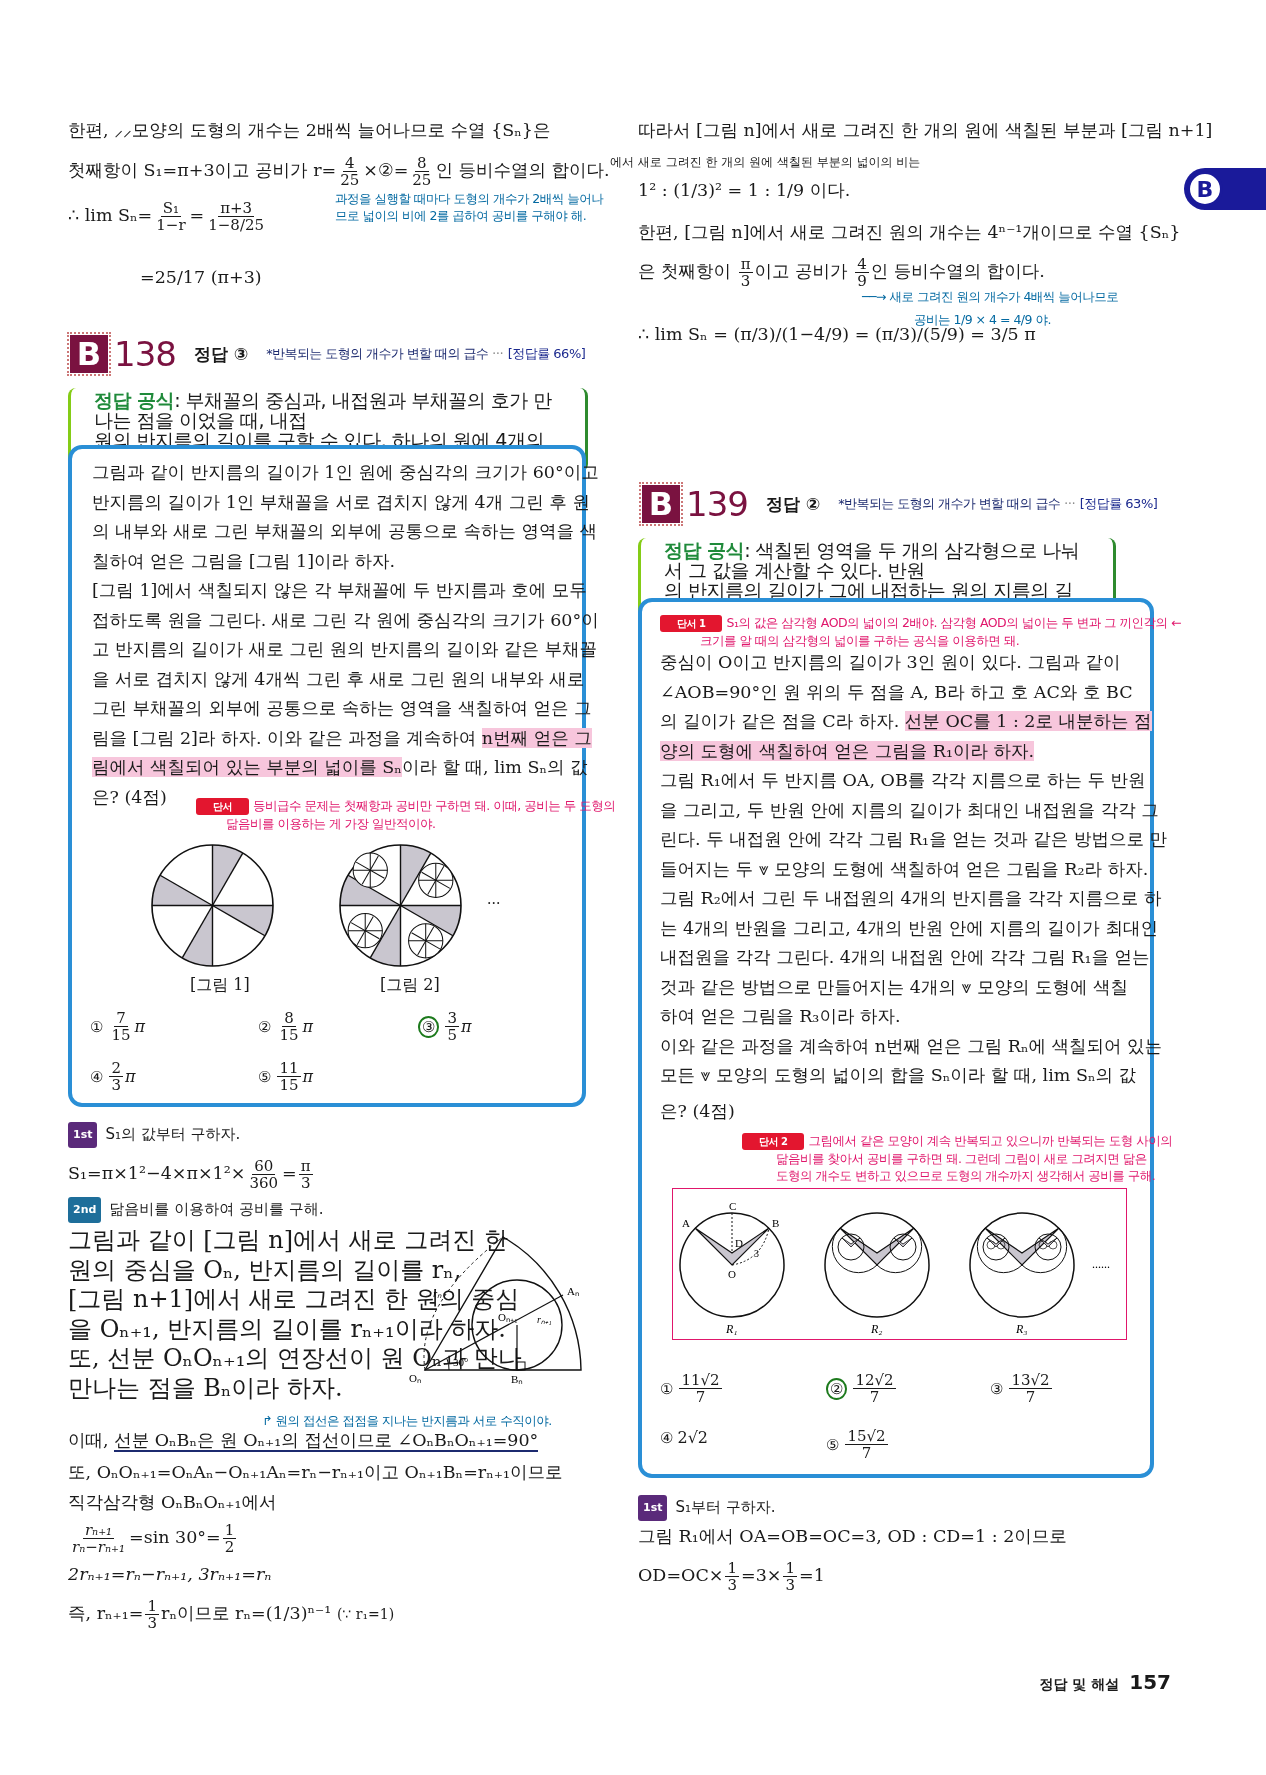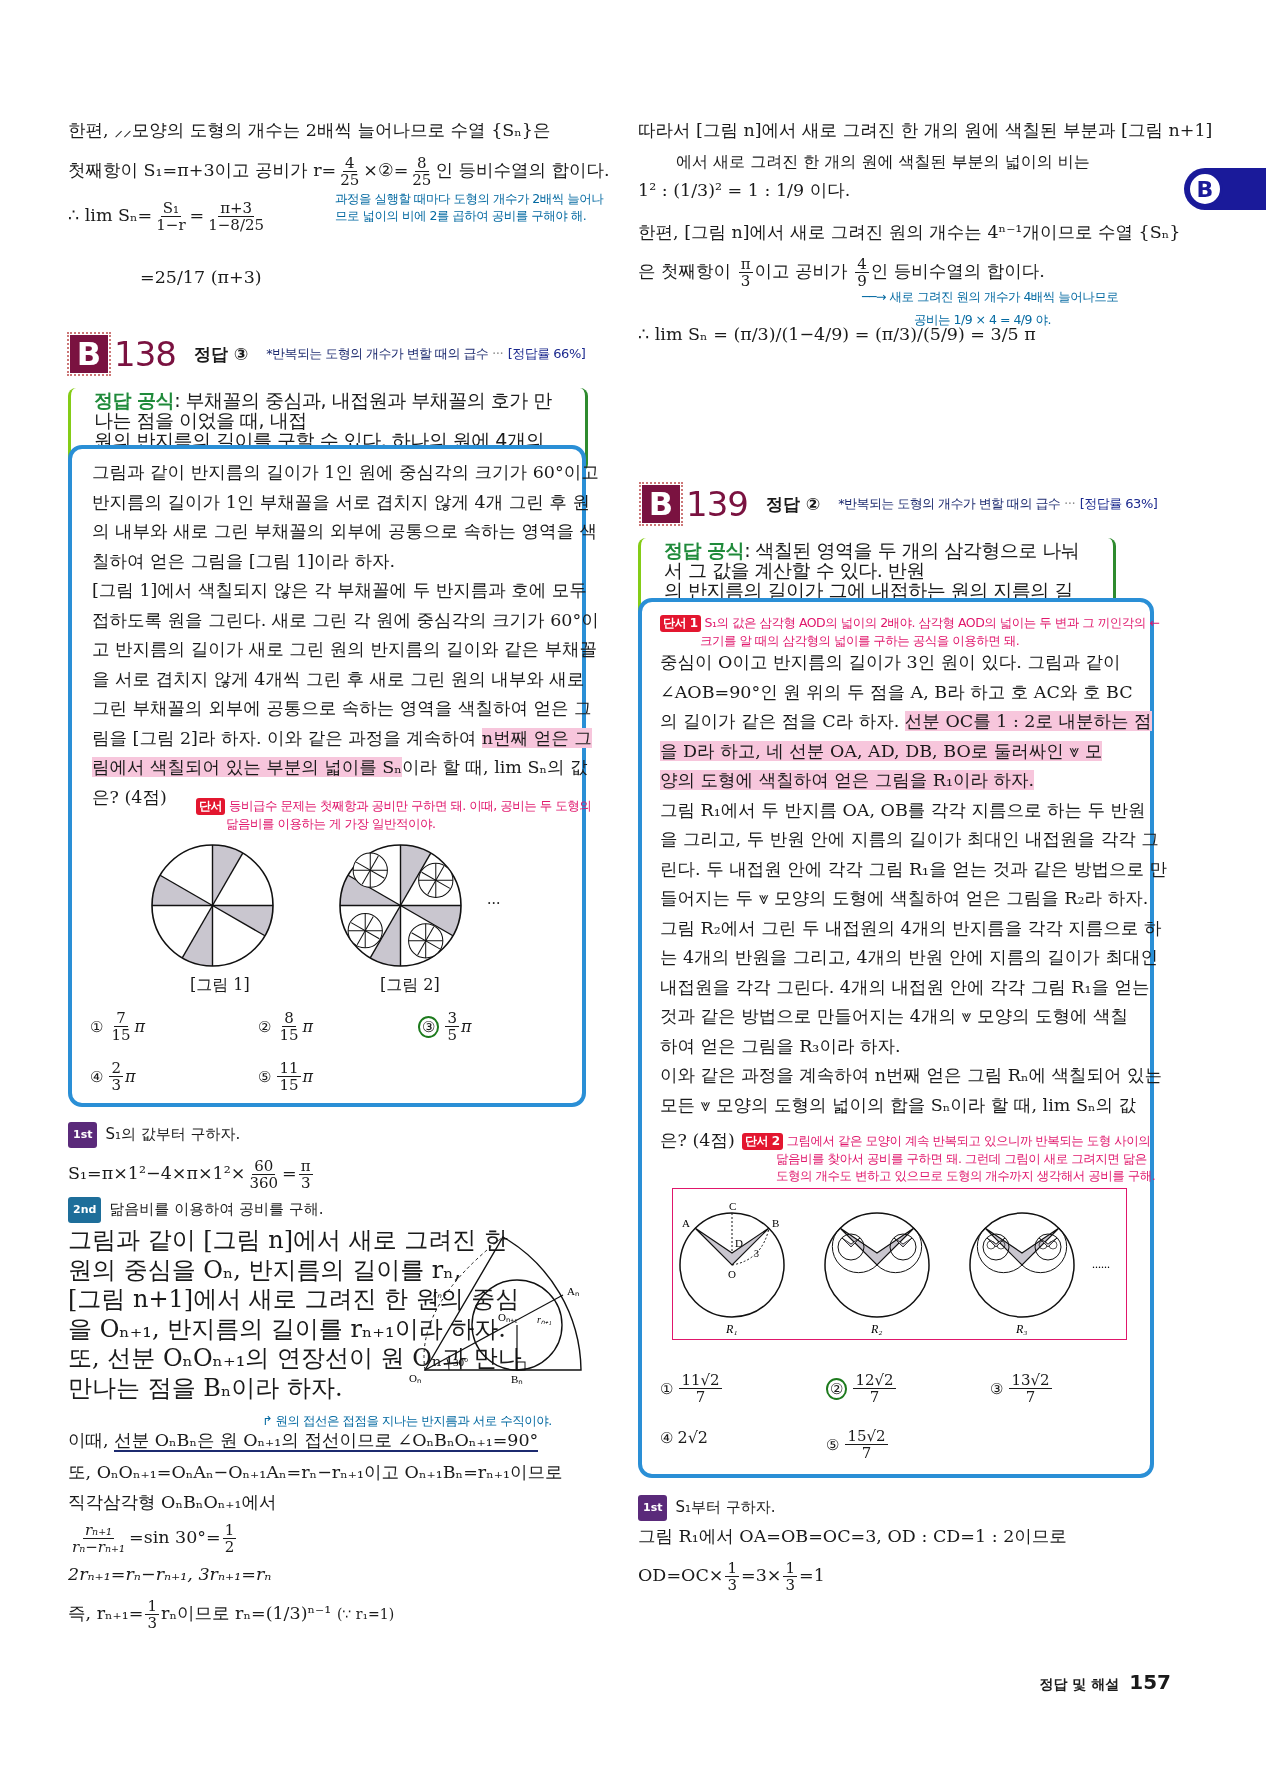--- a/index.html
+++ b/index.html
@@ -25,21 +25,21 @@
   .dots { color: #888; font-size: 12px; margin-left: 4px; }
 
   .formula { position: absolute; border-left: 3px solid #84cc16; border-right: 3px solid #2e8b2e; border-radius: 8px; padding: 2px 23px; font-family: "DejaVu Sans", sans-serif; font-size: 19px; line-height: 20px; letter-spacing: -0.5px; }
   .formula .lbl { color: #1f8a3a; font-weight: bold; }
 
   .qbox { position: absolute; border: 4px solid #2a8fd6; border-radius: 14px; background: #fff; }
 
   .step-badge { display: inline-block; font-family: "DejaVu Sans", sans-serif; font-size: 11px; font-weight: bold; color: #fff; padding: 1px 5px; border-radius: 3px; margin-right: 8px; vertical-align: middle; }
   .b1 { background: #5a2a7a; }
   .b2 { background: #1e6e9a; }
-  .hint-badge { display: inline-block; background: #e3162f; color: #fff; font-size: 12px; font-weight: bold; padding: 0 3px; border-radius: 3px; margin-right: 4px; font-family: "DejaVu Sans", sans-serif; }
+  .hint-badge { display: inline-block; background: #e3162f; color: #fff; font-size: 10px; font-weight: bold; padding: 0 17px; border-radius: 3px; margin-right: 4px; font-family: "DejaVu Sans", sans-serif; }
 
   .choice { position: absolute; display: flex; align-items: center; font-size: 16px; }
   .choice .mk { font-size: 15px; margin-right: 4px; }
   .circled-ans { border: 2px solid #1d7a1d; border-radius: 50%; padding: 0 2px; }
 
   .side-tab { position: absolute; right: 0; top: 168px; width: 82px; height: 42px; background: #1a1a9a; border-radius: 21px 0 0 21px; }
   .side-tab .circ { position: absolute; left: 3px; top: 3px; width: 36px; height: 36px; border-radius: 50%; background: #fff; border: 3px solid #1a1a9a; display: flex; align-items: center; justify-content: center; }
   .side-tab .circ span { font-family: "DejaVu Sans", sans-serif; font-weight: bold; font-size: 22px; color: #1a1a9a; }
 
   .footer { position: absolute; right: 95px; top: 1670px; font-family: "DejaVu Sans", sans-serif; display: flex; align-items: baseline; }
@@ -270,21 +270,21 @@
       <span class="num">1</span>
       <span class="den">2</span>
     </span></div>
 <div class="line it" style="left:68px; top:1562px;">2rₙ₊₁=rₙ−rₙ₊₁, 3rₙ₊₁=rₙ</div>
 <div class="line" style="left:68px; top:1598px;"><span>즉, rₙ₊₁=</span><span class="frac">
       <span class="num">1</span>
       <span class="den">3</span>
     </span><span>rₙ이므로 rₙ=</span><span>(1/3)ⁿ⁻¹</span> <span style="font-size:14px;">(∵ r₁=1)</span></div>
 
 <div class="line" style="left:638px; top:118px;">따라서 [그림 n]에서 새로 그려진 한 개의 원에 색칠된 부분과 [그림 n+1]</div>
-<div class="line" style="left:676px; top:150px; font-size:16px;">에서 새로 그려진 한 개의 원에 색칠된 부분의 넓이의 비는</div>
+<div class="line" style="left:610px; top:150px; font-size:12px;">에서 새로 그려진 한 개의 원에 색칠된 부분의 넓이의 비는</div>
 <div class="line" style="left:638px; top:178px;">1² : (1/3)² = 1 : 1/9 이다.</div>
 <div class="line" style="left:638px; top:220px;">한편, [그림 n]에서 새로 그려진 원의 개수는 4ⁿ⁻¹개이므로 수열 {Sₙ}</div>
 <div class="line" style="left:638px; top:256px;"><span>은 첫째항이 </span><span class="frac">
       <span class="num">π</span>
       <span class="den">3</span>
     </span><span>이고 공비가 </span><span class="frac">
       <span class="num">4</span>
       <span class="den">9</span>
     </span><span>인 등비수열의 합이다.</span></div>
 <div class="abs note-blue" style="left:862px; top:288px;">
@@ -309,21 +309,20 @@
 
 <div class="qbox" style="left:638px; top:598px; width:516px; height:880px;"></div>
 <div class="abs note-red" style="left:660px; top:614px;">
   <div><span class="hint-badge">단서 1</span><span>S₁의 값은 삼각형 AOD의 넓이의 2배야. 삼각형 AOD의 넓이는 두 변과 그 끼인각의</span> ←</div>
   <div style="padding-left:40px;">크기를 알 때의 삼각형의 넓이를 구하는 공식을 이용하면 돼.</div>
 </div>
 <div class="abs" style="left:660px; top:648px; font-size:17.5px; line-height:29.5px; white-space:nowrap;">
   <div>중심이 O이고 반지름의 길이가 3인 원이 있다. 그림과 같이</div>
   <div>∠AOB=90°인 원 위의 두 점을 A, B라 하고 호 AC와 호 BC</div>
   <div><span>의 길이가 같은 점을 C라 하자. </span><span class="hl">선분 OC를 1 : 2로 내분하는 점</span></div>
-  <div><span class="hl">을 D라 하고, 네 선분 OA, AD, DB, BO로 둘러싸인 ⩔ 모</span></div>
   <div><span class="hl">양의 도형에 색칠하여 얻은 그림을 R₁이라 하자.</span></div>
   <div>그림 R₁에서 두 반지름 OA, OB를 각각 지름으로 하는 두 반원</div>
   <div>을 그리고, 두 반원 안에 지름의 길이가 최대인 내접원을 각각 그</div>
   <div>린다. 두 내접원 안에 각각 그림 R₁을 얻는 것과 같은 방법으로 만</div>
   <div>들어지는 두 ⩔ 모양의 도형에 색칠하여 얻은 그림을 R₂라 하자.</div>
   <div>그림 R₂에서 그린 두 내접원의 4개의 반지름을 각각 지름으로 하</div>
   <div>는 4개의 반원을 그리고, 4개의 반원 안에 지름의 길이가 최대인</div>
   <div>내접원을 각각 그린다. 4개의 내접원 안에 각각 그림 R₁을 얻는</div>
   <div>것과 같은 방법으로 만들어지는 4개의 ⩔ 모양의 도형에 색칠</div>
   <div>하여 얻은 그림을 R₃이라 하자.</div>

